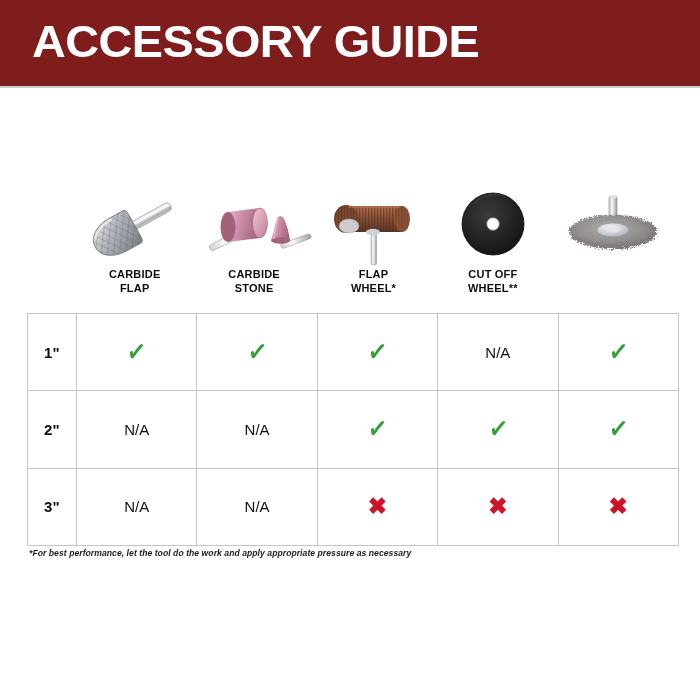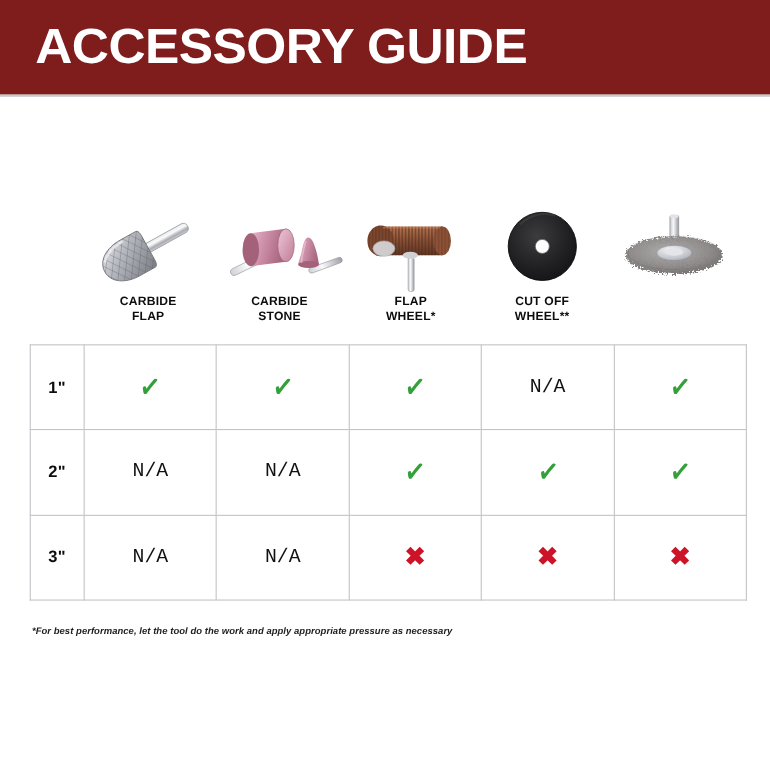--- a/index.html
+++ b/index.html
@@ -122,32 +122,31 @@
   .mark-no {
     display: inline-block;
     color: #cc1327;
     font-size: 23px;
     line-height: 23px;
     font-weight: bold;
     font-family: "Liberation Sans", sans-serif;
   }
   .mark-na {
     display: inline-block;
-    font-size: 18px;
+    font-size: 15px;
     color: #111111;
-    font-family: Liberation Mono, monospace;
+    font-family: Liberation Sans, sans-serif;
   }
 
   
   .footnotes {
     position: absolute;
     left: 29px;
     top: 547px;
     width: 650px;
-    margin-top: 20px;
   }
   .footnote {
     font-size: 8.6px;
     line-height: 13.5px;
     font-style: italic;
     font-weight: bold;
     color: #1c1c1c;
     letter-spacing: 0.05px;
     white-space: nowrap;
     font-family: "Liberation Sans", sans-serif;

